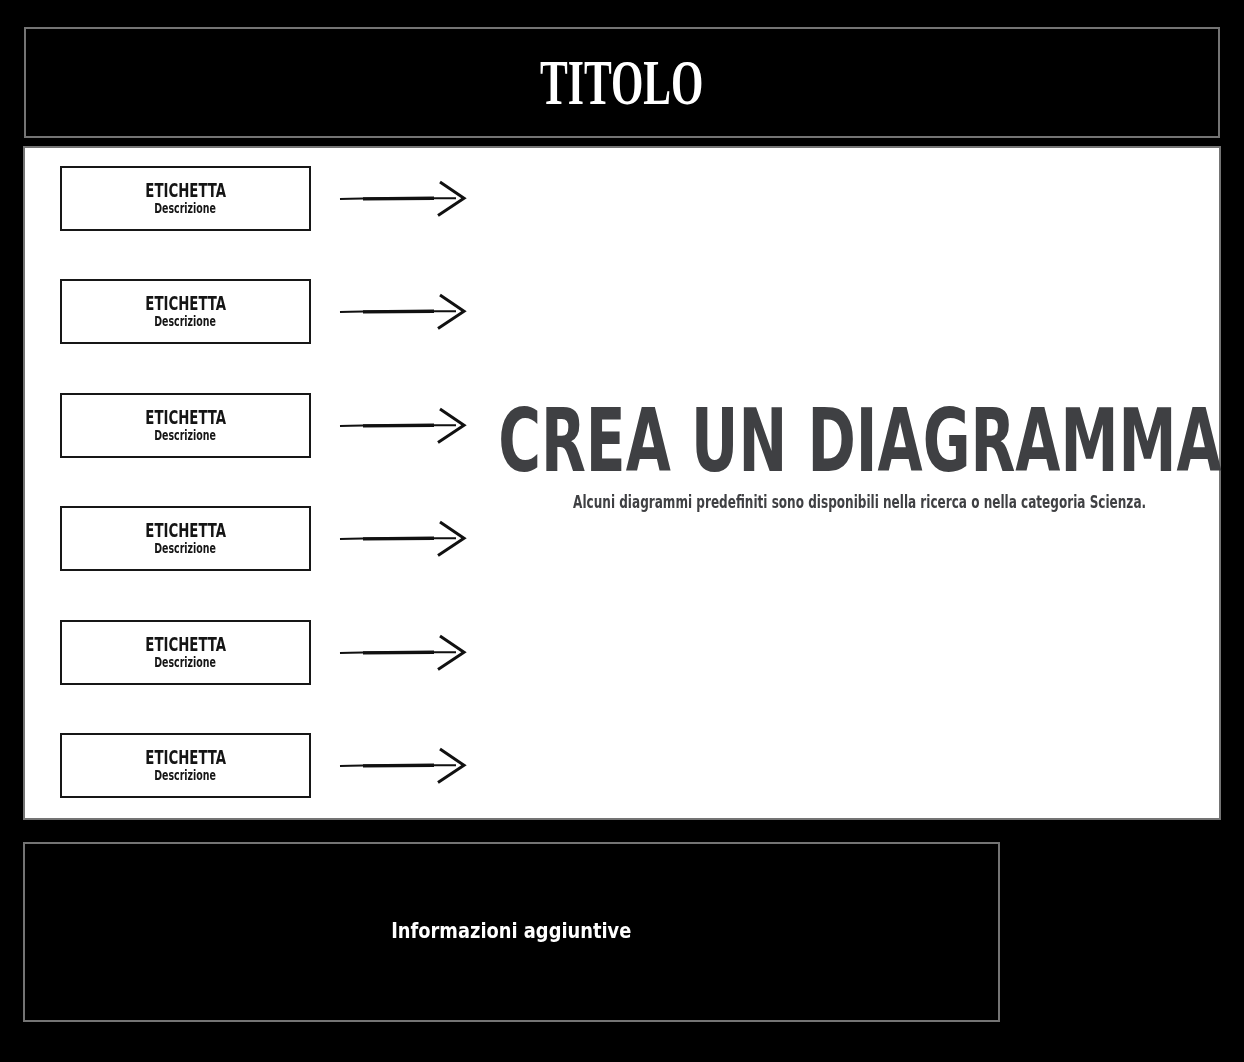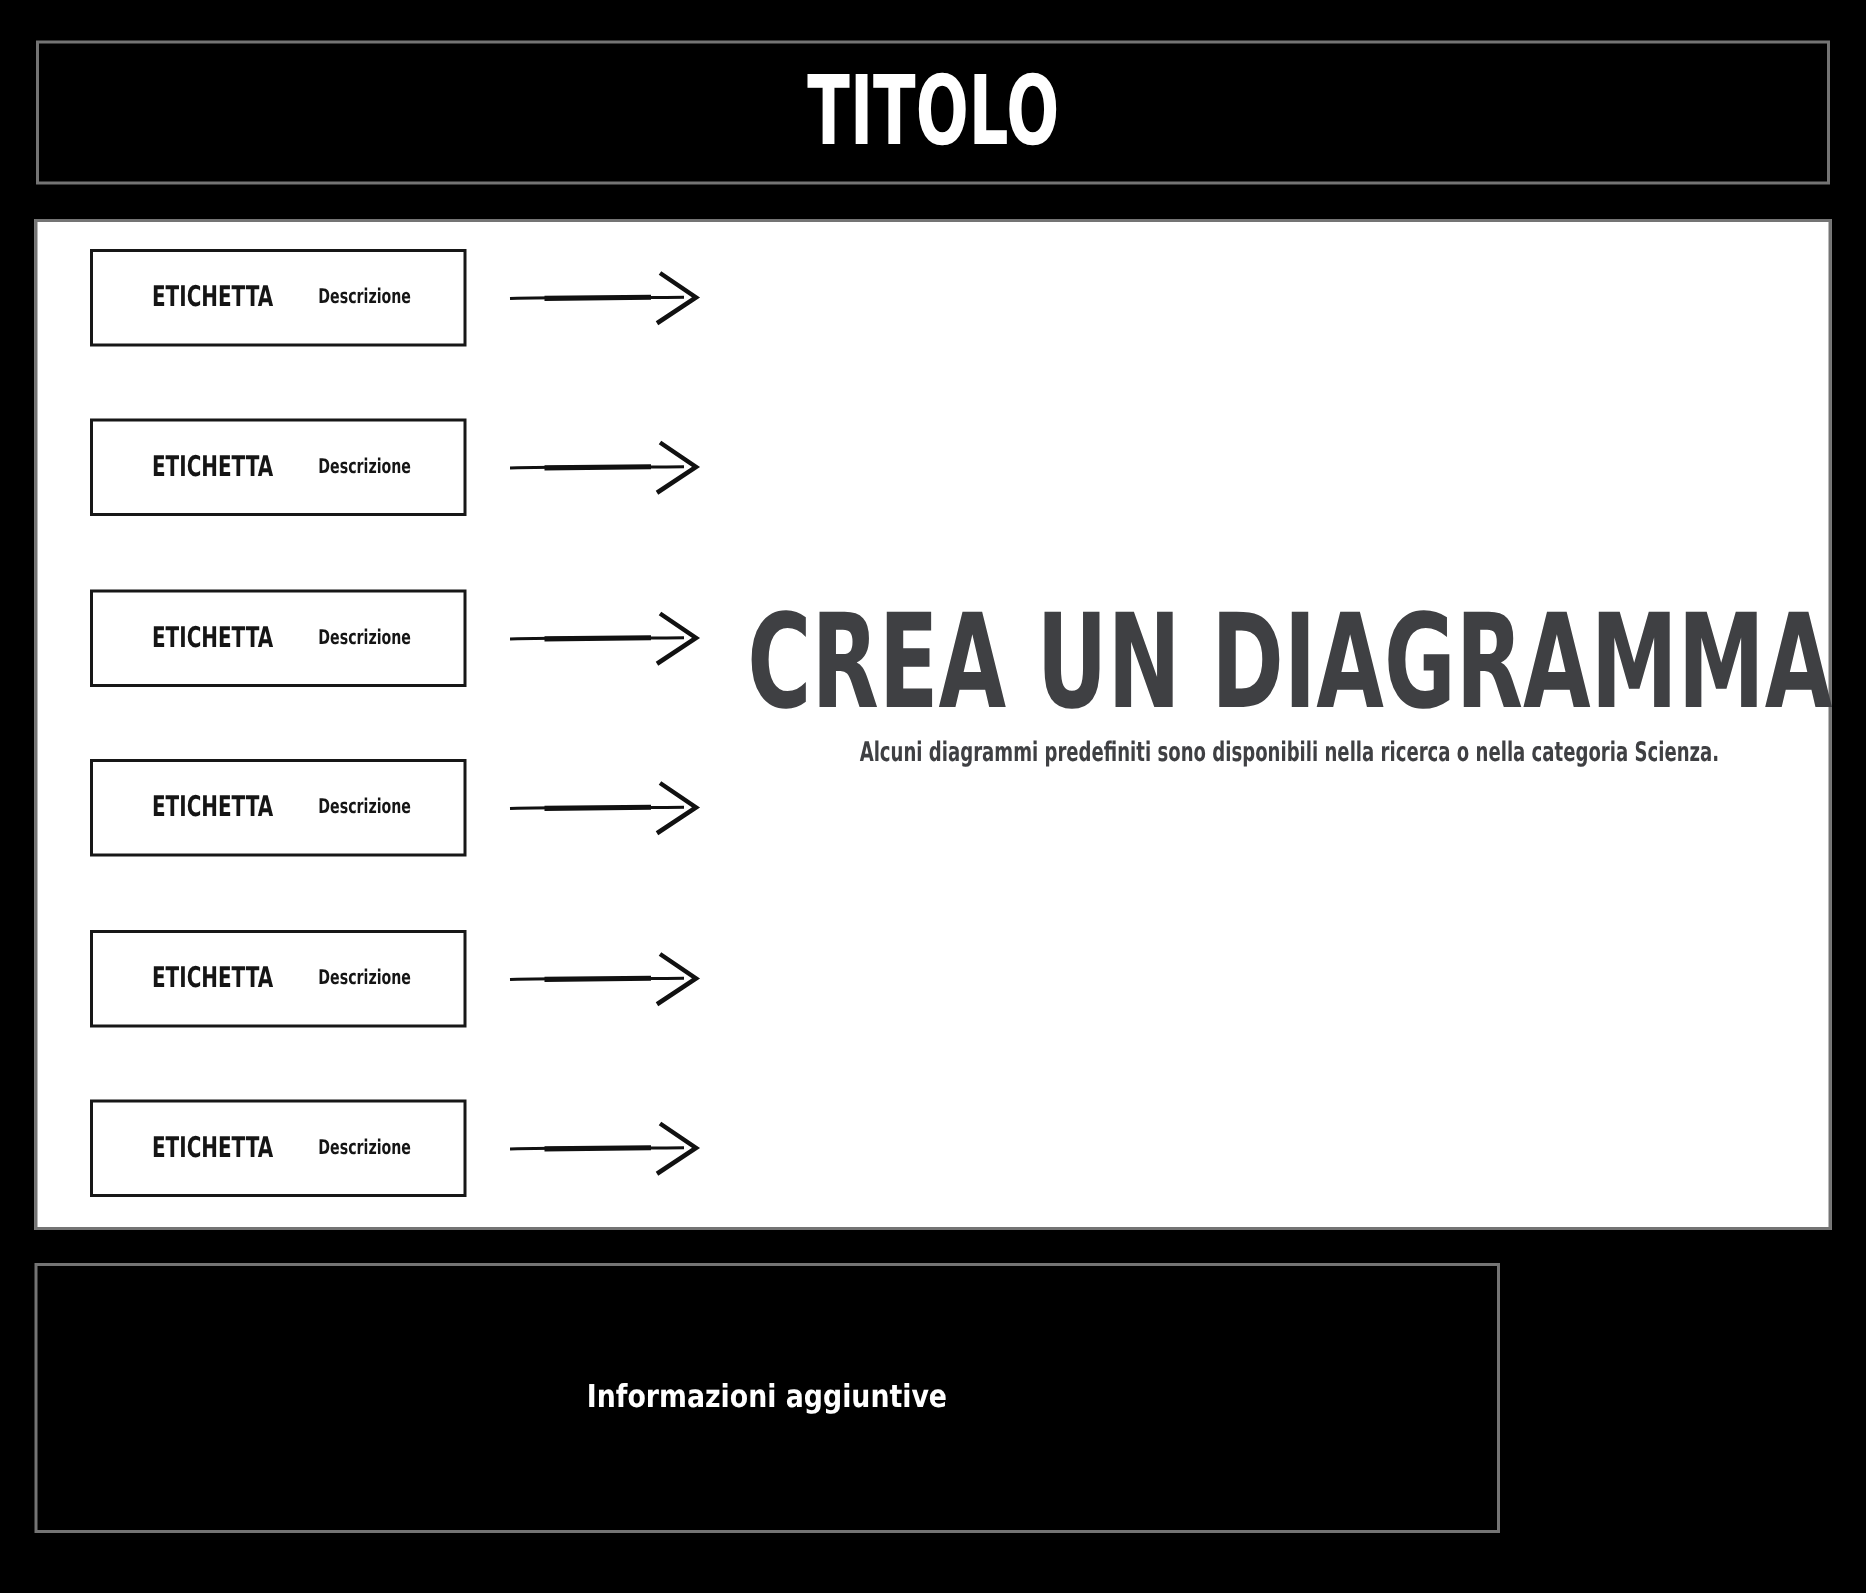--- a/index.html
+++ b/index.html
@@ -15,25 +15,26 @@
     background: #000;
     overflow: hidden;
   }
   .panel {
     position: absolute;
     box-sizing: border-box;
     border: 2px solid #747474;
   }
   .title-box {
     left: 24px; top: 27px;
-    width: 1196px; height: 96px;
+    width: 1196px; height: 111px;
     background: #000;
     display: flex;
     align-items: center;
     justify-content: center;
+    font-family: Liberation Serif, serif;
   }
   .title-text {
     color: #fff;
     font-size: 64px;
     font-weight: bold;
     line-height: 1;
     letter-spacing: 0px;
   }
   .canvas {
     left: 23px; top: 146px;
@@ -47,21 +48,21 @@
     height: 65px;
   }
   .label-box {
     position: absolute;
     left: 35px; top: 0;
     width: 251px; height: 65px;
     box-sizing: border-box;
     background: #fff;
     border: 2px solid #171717;
     display: flex;
-    flex-direction: row;
+    flex-direction: column;
     align-items: center;
     justify-content: center;
   }
   .label-title {
     color: #151515;
     font-size: 19px;
     font-weight: bold;
     line-height: 1.05;
   }
   .label-desc {

